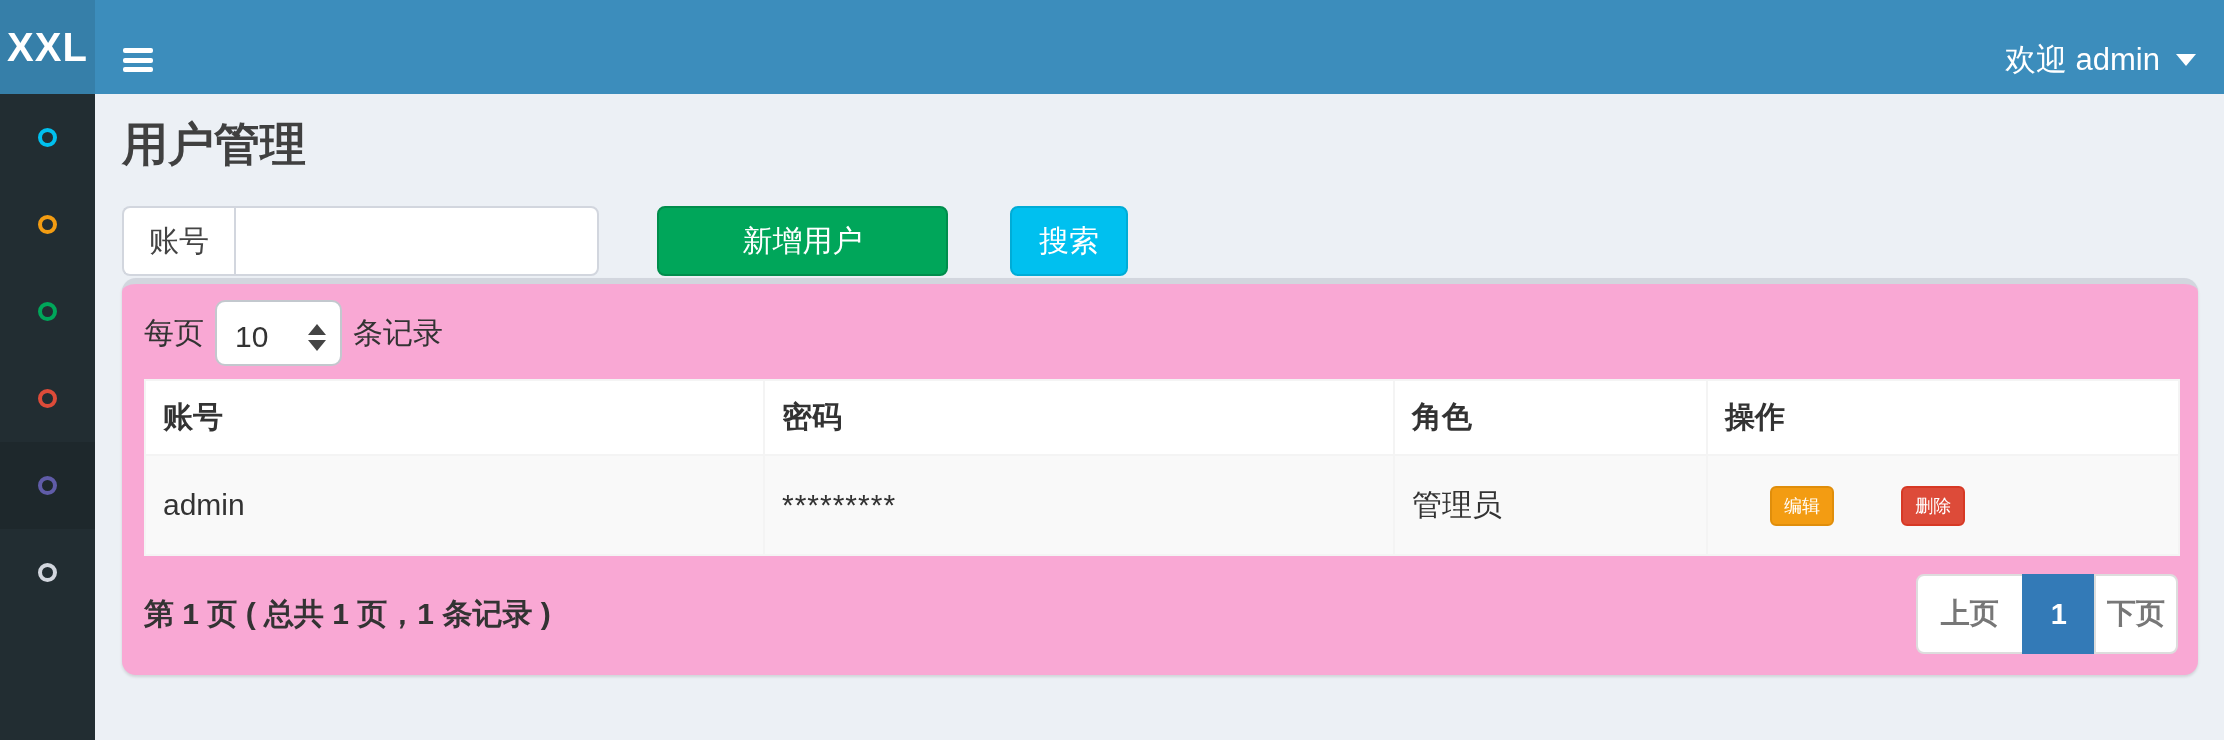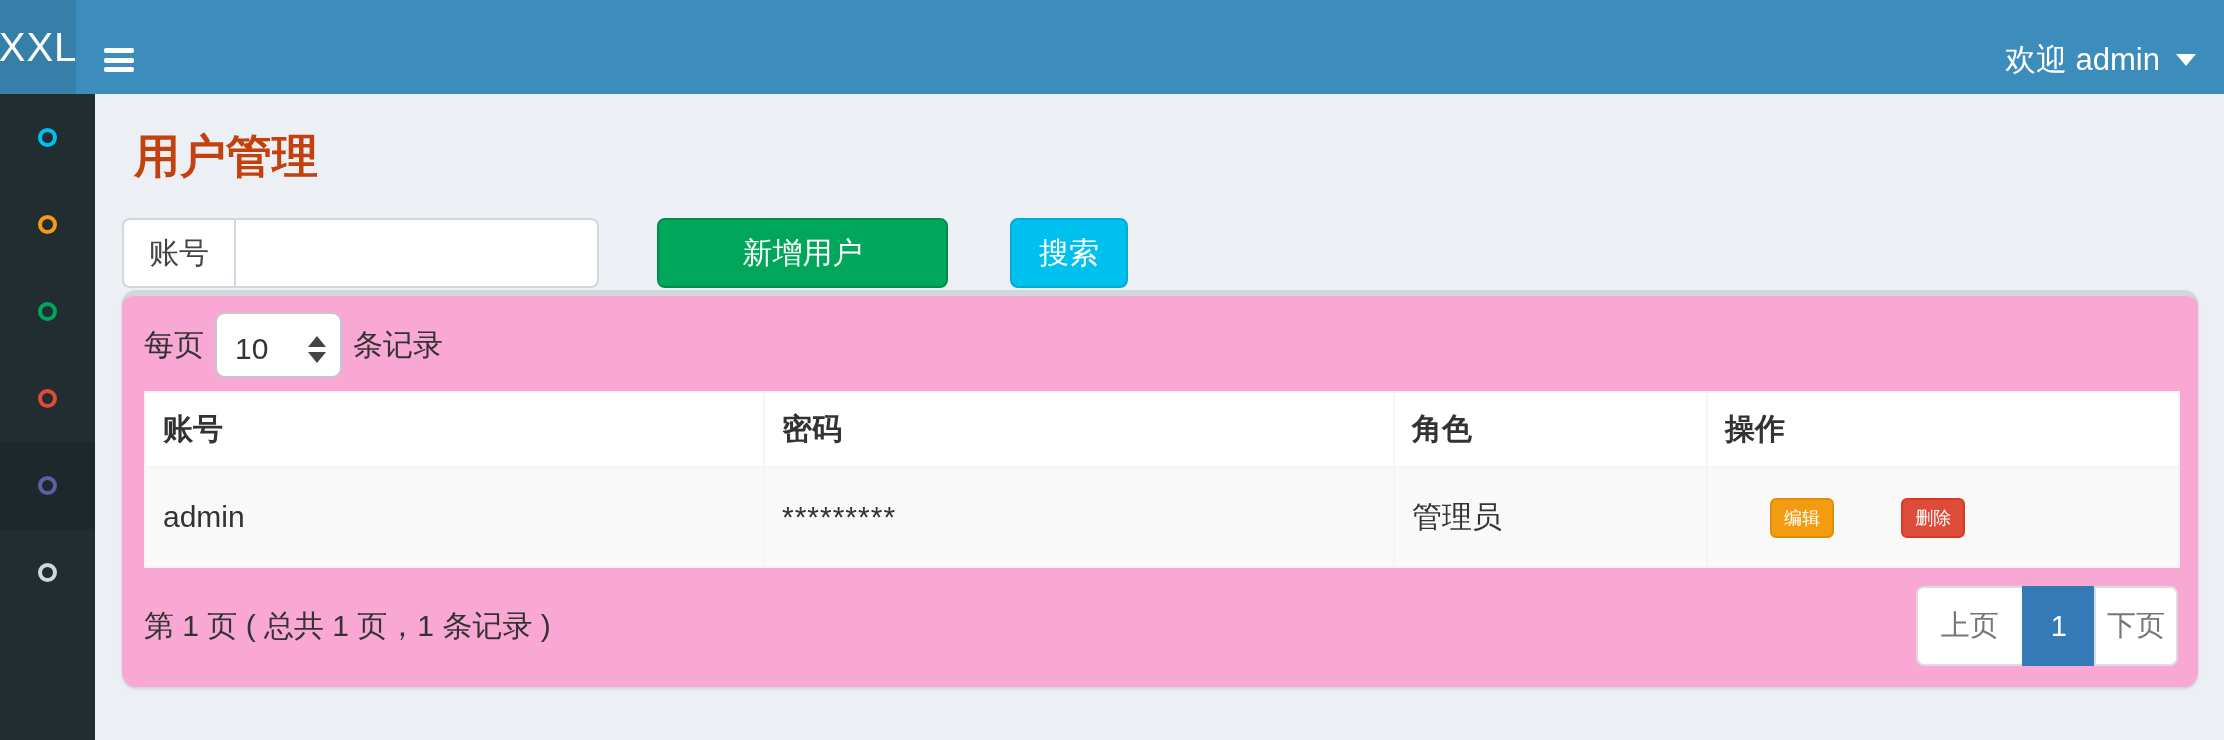--- a/index.html
+++ b/index.html
@@ -5,37 +5,37 @@
   * { box-sizing: border-box; }
   html,body { margin:0; padding:0; }
   body {
     width:2224px; height:740px; overflow:hidden; position:relative;
     background:#ecf0f5; color:#333;
     font-family:"Liberation Sans","DejaVu Sans",sans-serif;
   }
 
   
   .navbar { position:absolute; top:0; left:0; width:2224px; height:94px; background:#3c8dbc; display:flex; }
-  .logo { width:76px; height:94px; background:#367fa9; color:#fff; font-weight:normal; font-size:40px;
+  .logo { width:95px; height:94px; background:#367fa9; color:#fff; font-weight:bold; font-size:40px;
           display:flex; align-items:center; justify-content:center; letter-spacing:1px; }
   .navbar-main { flex:1; display:flex; align-items:center; justify-content:space-between; padding:0 28px;margin-top:26px; }
   .hamburger { width:30px; height:24px; display:flex; flex-direction:column; justify-content:space-between; cursor:pointer; }
   .hamburger span { display:block; height:5px; background:#fff; border-radius:2px; }
   .welcome { color:#fff; font-size:31px; display:flex; align-items:center; gap:16px; cursor:pointer; }
   .caret-down { width:0; height:0; border-left:10px solid transparent; border-right:10px solid transparent; border-top:12px solid #fff; }
 
   
   .sidebar { position:absolute; top:94px; left:0; width:95px; height:646px; background:#222d32; }
   .side-item { height:87px; display:flex; align-items:center; justify-content:center; cursor:pointer; }
   .side-item.active { background:#1e282c; }
   .ring { width:19px; height:19px; border:4px solid #fff; border-radius:50%; }
 
   
   .content { position:absolute; top:94px; left:95px; width:2129px; height:646px; padding:26px 26px 0 27px; }
-  .page-title { margin:12px; font-size:46px; font-weight:bold; color:#c2410c; line-height:1.05; }
+  .page-title { margin:0; font-size:46px; font-weight:bold; color:#404040; line-height:1.05; }
 
   .search-row { margin-top:38px; height:70px; display:flex; align-items:stretch; }
   .input-group { display:flex; width:474px; }
   .addon { background:#fff; border:2px solid #d2d6de; border-right:none; border-radius:8px 0 0 8px;
            display:flex; align-items:center; padding:0 25px; font-size:30px; color:#444; white-space:nowrap; }
   .search-input { width:365px; border:2px solid #d2d6de; border-radius:0 8px 8px 0; font-size:30px;
                   padding:0 16px; outline:none; color:#333; font-family:inherit; }
   .btn { border-radius:8px; color:#fff; font-size:30px; font-family:inherit; cursor:pointer; }
   .btn-search { margin-left:62px; width:118px; background:#00c0ef; border:2px solid #00acd6; }
   .btn-add { margin-left:61px; width:291px; background:#00a65a; border:2px solid #008d4c; }
@@ -55,21 +55,21 @@
   table.data-table { margin-top:13px; width:2034px; border-collapse:collapse; font-size:30px; table-layout:fixed; }
   .data-table th, .data-table td { border:2px solid #f4f4f4; text-align:left; padding:0 0 0 17px; }
   .data-table th { height:75px; font-weight:bold; background:#fff; color:#333; }
   .data-table td { height:100px; background:#f9f9f9; color:#333; }
   .col-account { width:619px; } .col-password { width:630px; } .col-role { width:313px; } .col-op { width:472px; }
   .pwd { letter-spacing:1px; }
   .btn-xs { display:inline-block; font-size:18px; padding:6px 12px; border-radius:6px; color:#fff; cursor:pointer;margin-left:45px; }
   .btn-edit { background:#f39c12; border:2px solid #e08e0b; margin-right:14px; }
   .btn-del { background:#dd4b39; border:2px solid #d73925; }
 
-  .box-footer { display:flex; justify-content:space-between; align-items:center; margin-top:18px; }
+  .box-footer { display:flex; justify-content:space-between; align-items:center; margin-top:18px;font-weight:bold; }
   .info { font-size:30px; color:#333; }
   .pagination { display:flex; }
   .page-btn { height:80px; display:flex; align-items:center; background:#fff; border:2px solid #ddd;
               color:#777; font-size:29px; cursor:pointer; }
   .page-prev { border-radius:8px 0 0 8px; padding:0 23px; }
   .page-cur { background:#337ab7; border-color:#337ab7; color:#fff; padding:0 27px; margin-left:-2px; }
   .page-next { border-radius:0 8px 8px 0; padding:0 11px; margin-left:-2px; }
 </style>
 </head>
 <body>

